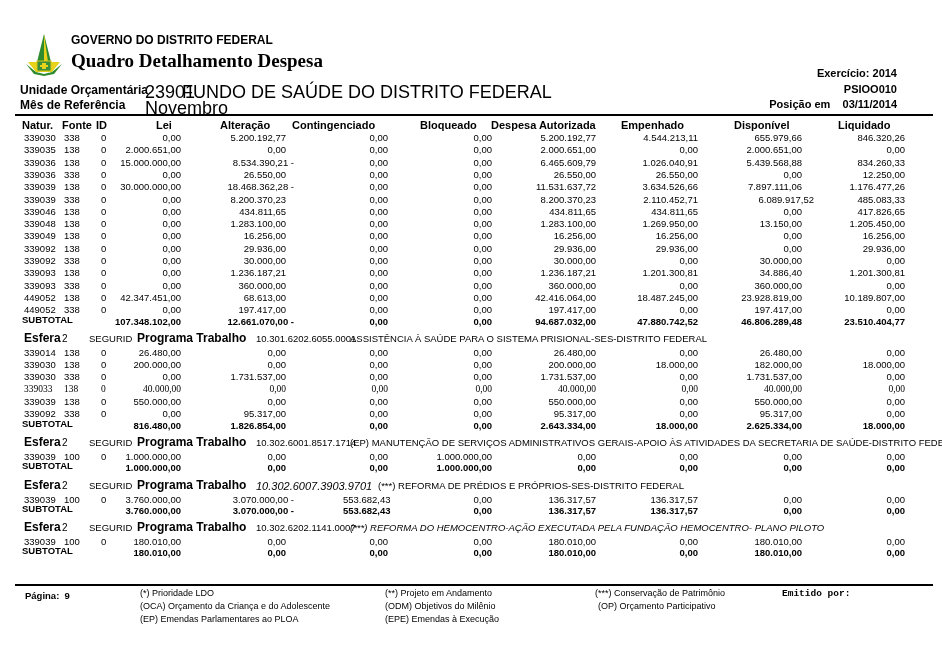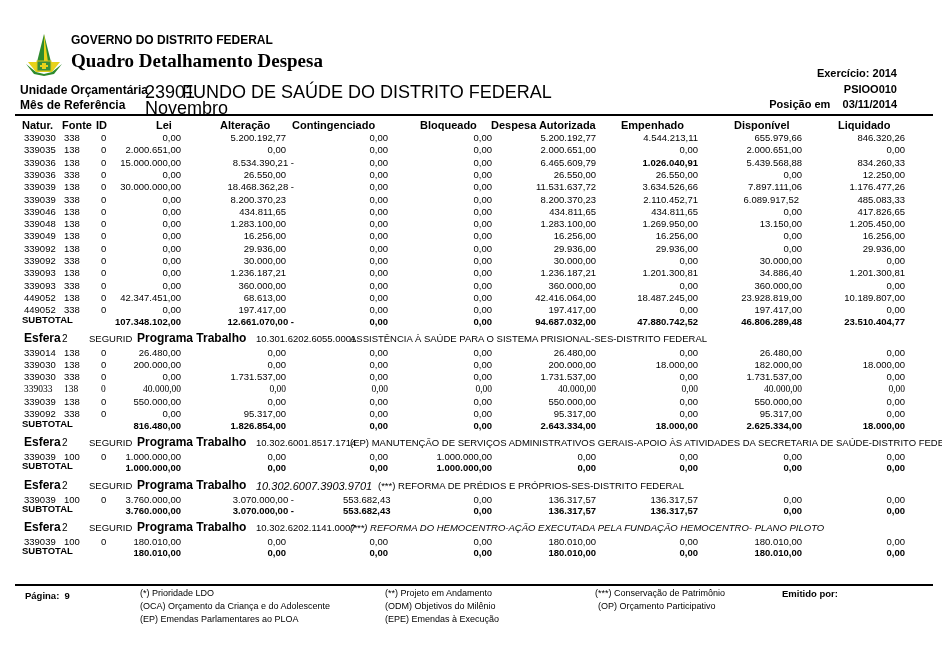--- a/index.html
+++ b/index.html
@@ -96,21 +96,21 @@
     </div>
     <div class="row" style="top: 156.6px;">
       <span style="left: 24px;">339036</span>
       <span style="left: 64px;">138</span>
       <span style="left: 101px;">0</span>
       <span style="right: 761px;">15.000.000,00</span>
       <span style="right: 648px;">8.534.390,21 -</span>
       <span style="right: 554px;">0,00</span>
       <span style="right: 450px;">0,00</span>
       <span style="right: 346px;">6.465.609,79</span>
-      <span style="right: 244px; font-weight: bold;">1.026.040,91</span>
+      <span style="right: 244px;">1.026.040,91</span>
       <span style="right: 140px;">5.439.568,88</span>
       <span style="right: 37px;">834.260,33</span>
     </div>
     <div class="row" style="top: 168.9px;">
       <span style="left: 24px;">339036</span>
       <span style="left: 64px;">338</span>
       <span style="left: 101px;">0</span>
       <span style="right: 761px;">0,00</span>
       <span style="right: 656px;">26.550,00</span>
       <span style="right: 554px;">0,00</span>
@@ -136,21 +136,21 @@
     <div class="row" style="top: 193.5px;">
       <span style="left: 24px;">339039</span>
       <span style="left: 64px;">338</span>
       <span style="left: 101px;">0</span>
       <span style="right: 761px;">0,00</span>
       <span style="right: 656px;">8.200.370,23</span>
       <span style="right: 554px;">0,00</span>
       <span style="right: 450px;">0,00</span>
       <span style="right: 346px;">8.200.370,23</span>
       <span style="right: 244px;">2.110.452,71</span>
-      <span style="right: 143px;">6.089.917,52</span>
+      <span style="right: 128px;">6.089.917,52</span>
       <span style="right: 37px;">485.083,33</span>
     </div>
     <div class="row" style="top: 205.8px;">
       <span style="left: 24px;">339046</span>
       <span style="left: 64px;">138</span>
       <span style="left: 101px;">0</span>
       <span style="right: 761px;">0,00</span>
       <span style="right: 656px;">434.811,65</span>
       <span style="right: 554px;">0,00</span>
       <span style="right: 450px;">0,00</span>
@@ -476,13 +476,13 @@
   <span>9</span>
 </div>
 <div class="foot" style="left:140px;top:588px;">(*)  Prioridade LDO</div>
 <div class="foot" style="left:140px;top:601px;">(OCA)  Orçamento da Criança e do Adolescente</div>
 <div class="foot" style="left:140px;top:614px;">(EP)  Emendas Parlamentares ao PLOA</div>
 <div class="foot" style="left:385px;top:588px;">(**)  Projeto em Andamento</div>
 <div class="foot" style="left:385px;top:601px;">(ODM) Objetivos do Milênio</div>
 <div class="foot" style="left:385px;top:614px;">(EPE) Emendas à Execução</div>
 <div class="foot" style="left:595px;top:588px;">(***)  Conservação de Patrimônio</div>
 <div class="foot" style="left:598px;top:601px;">(OP) Orçamento Participativo</div>
-<div class="footb" style="left:782px;top:588px;">Emitido por:</div>
+<div class="footb" style="left:782px;top:588px;font-family:Liberation Mono, monospace;">Emitido por:</div>
 
 </body></html>

